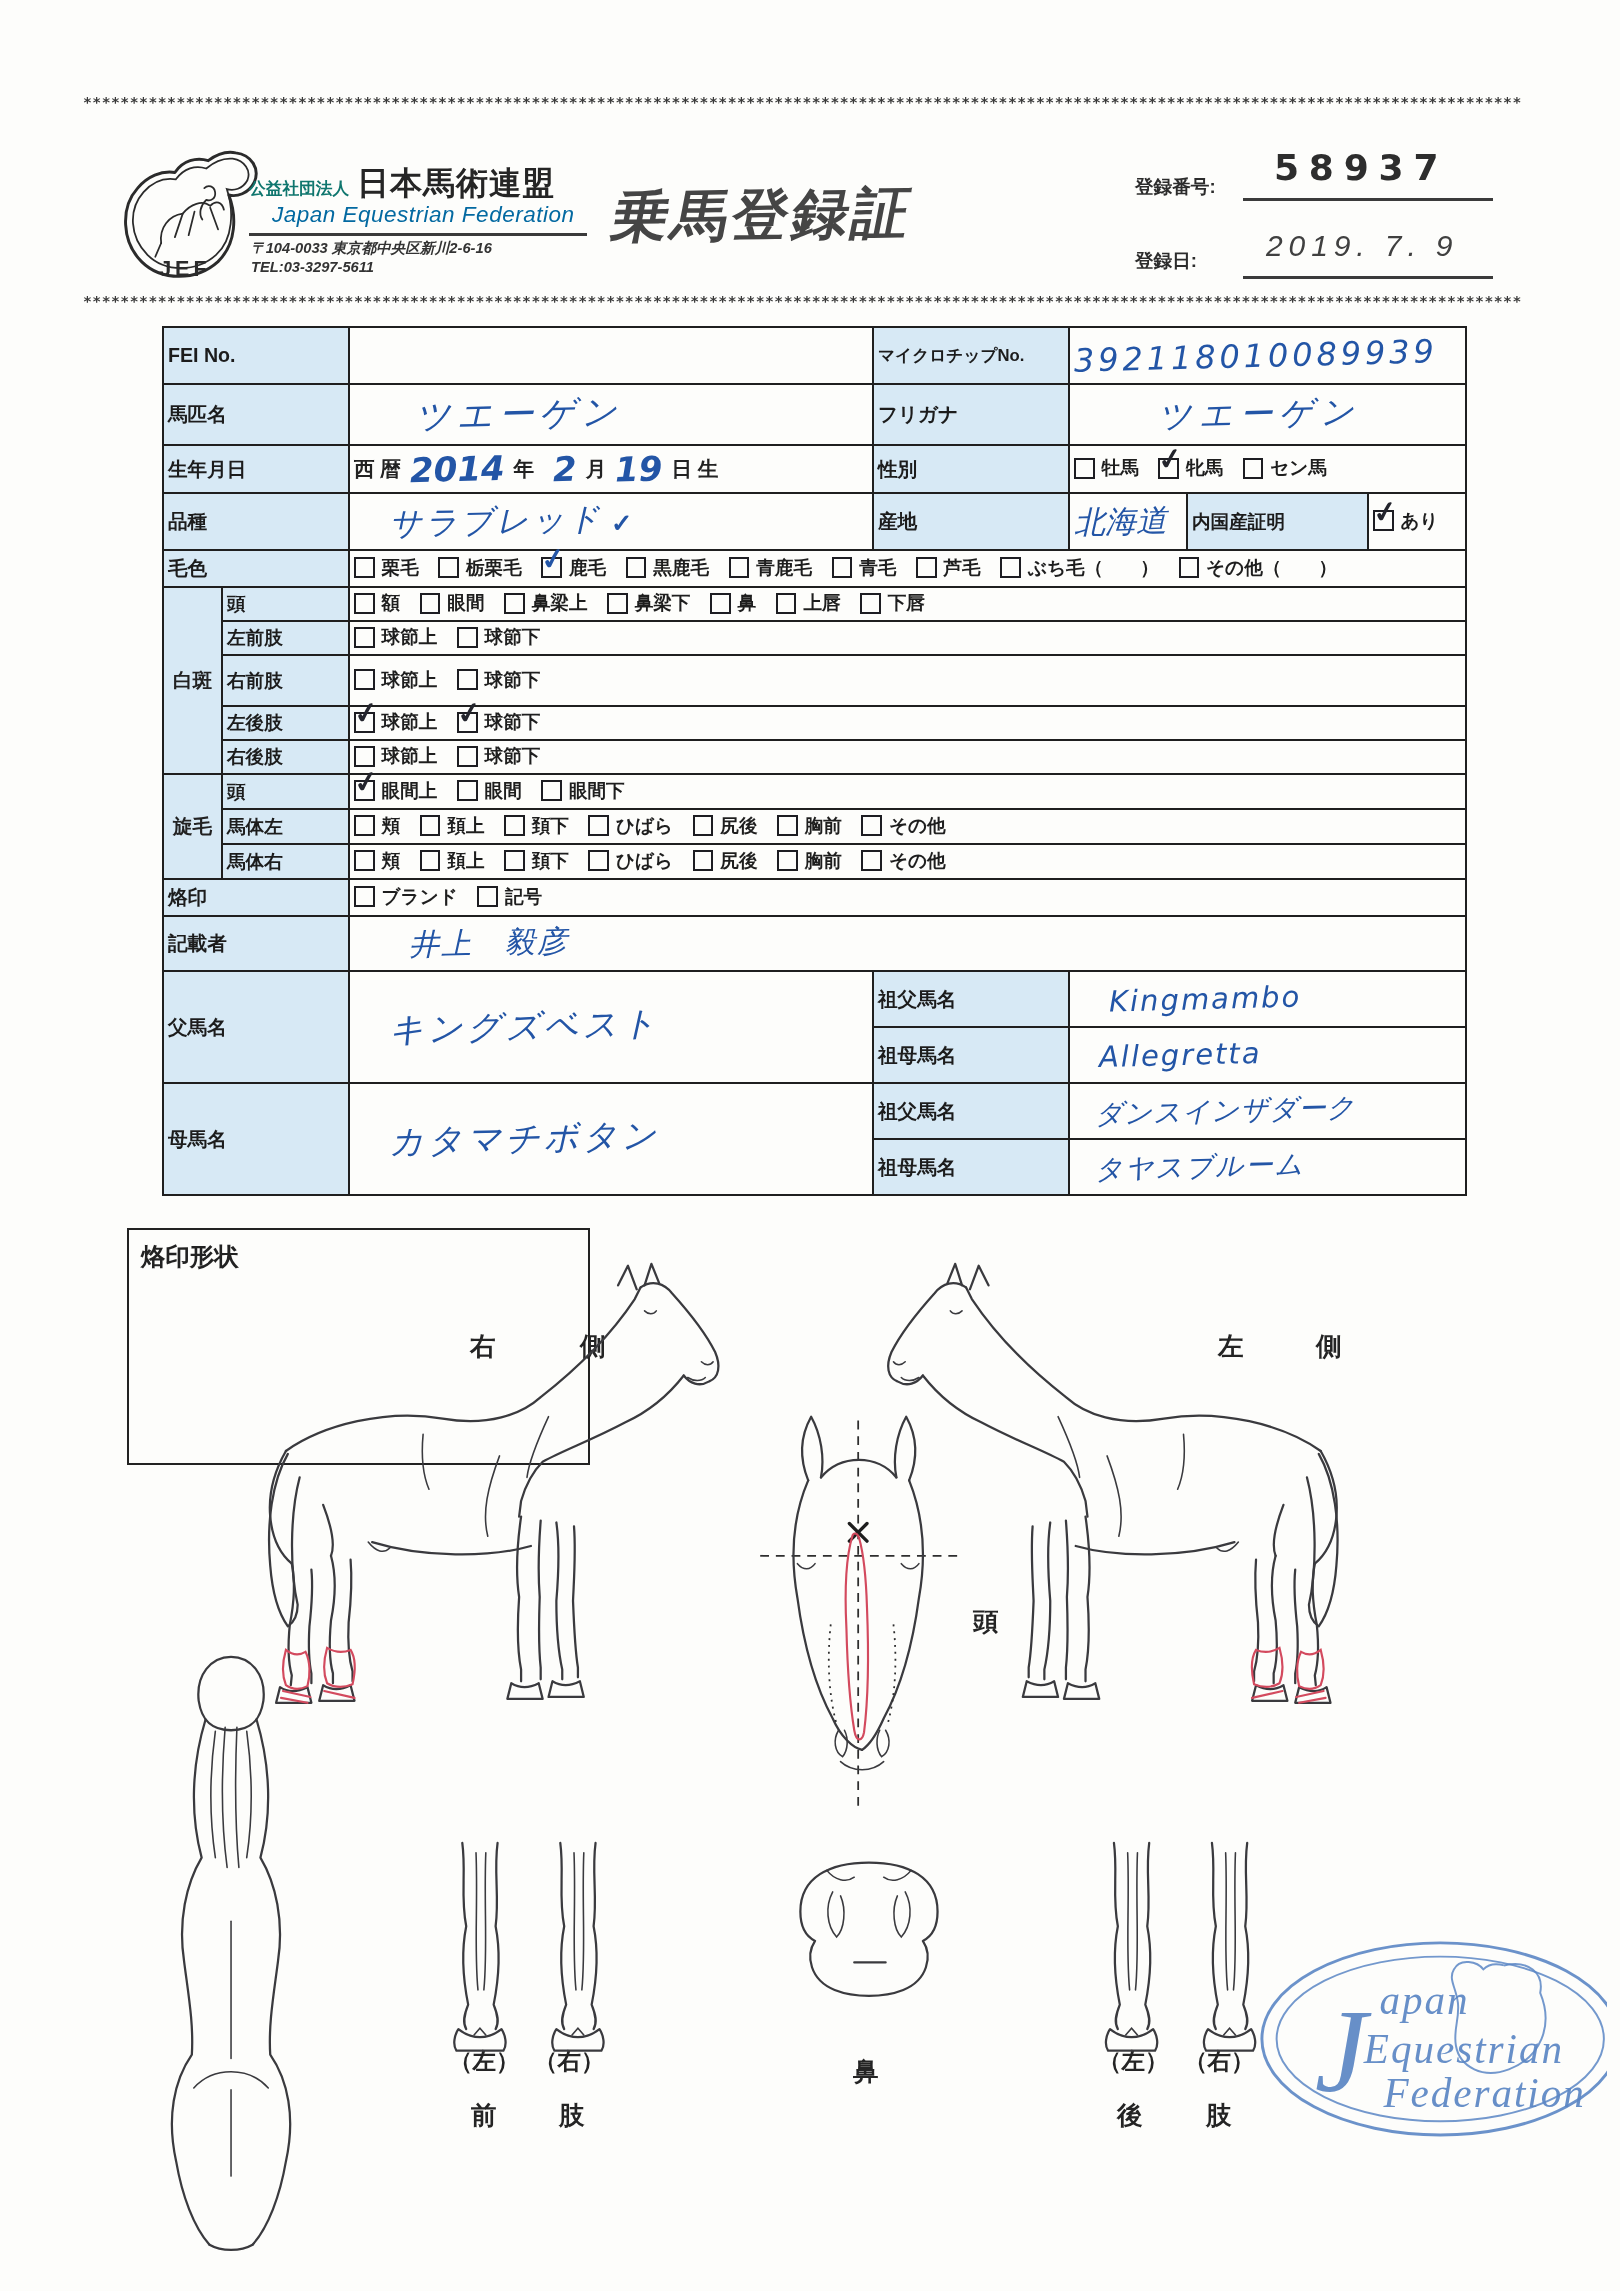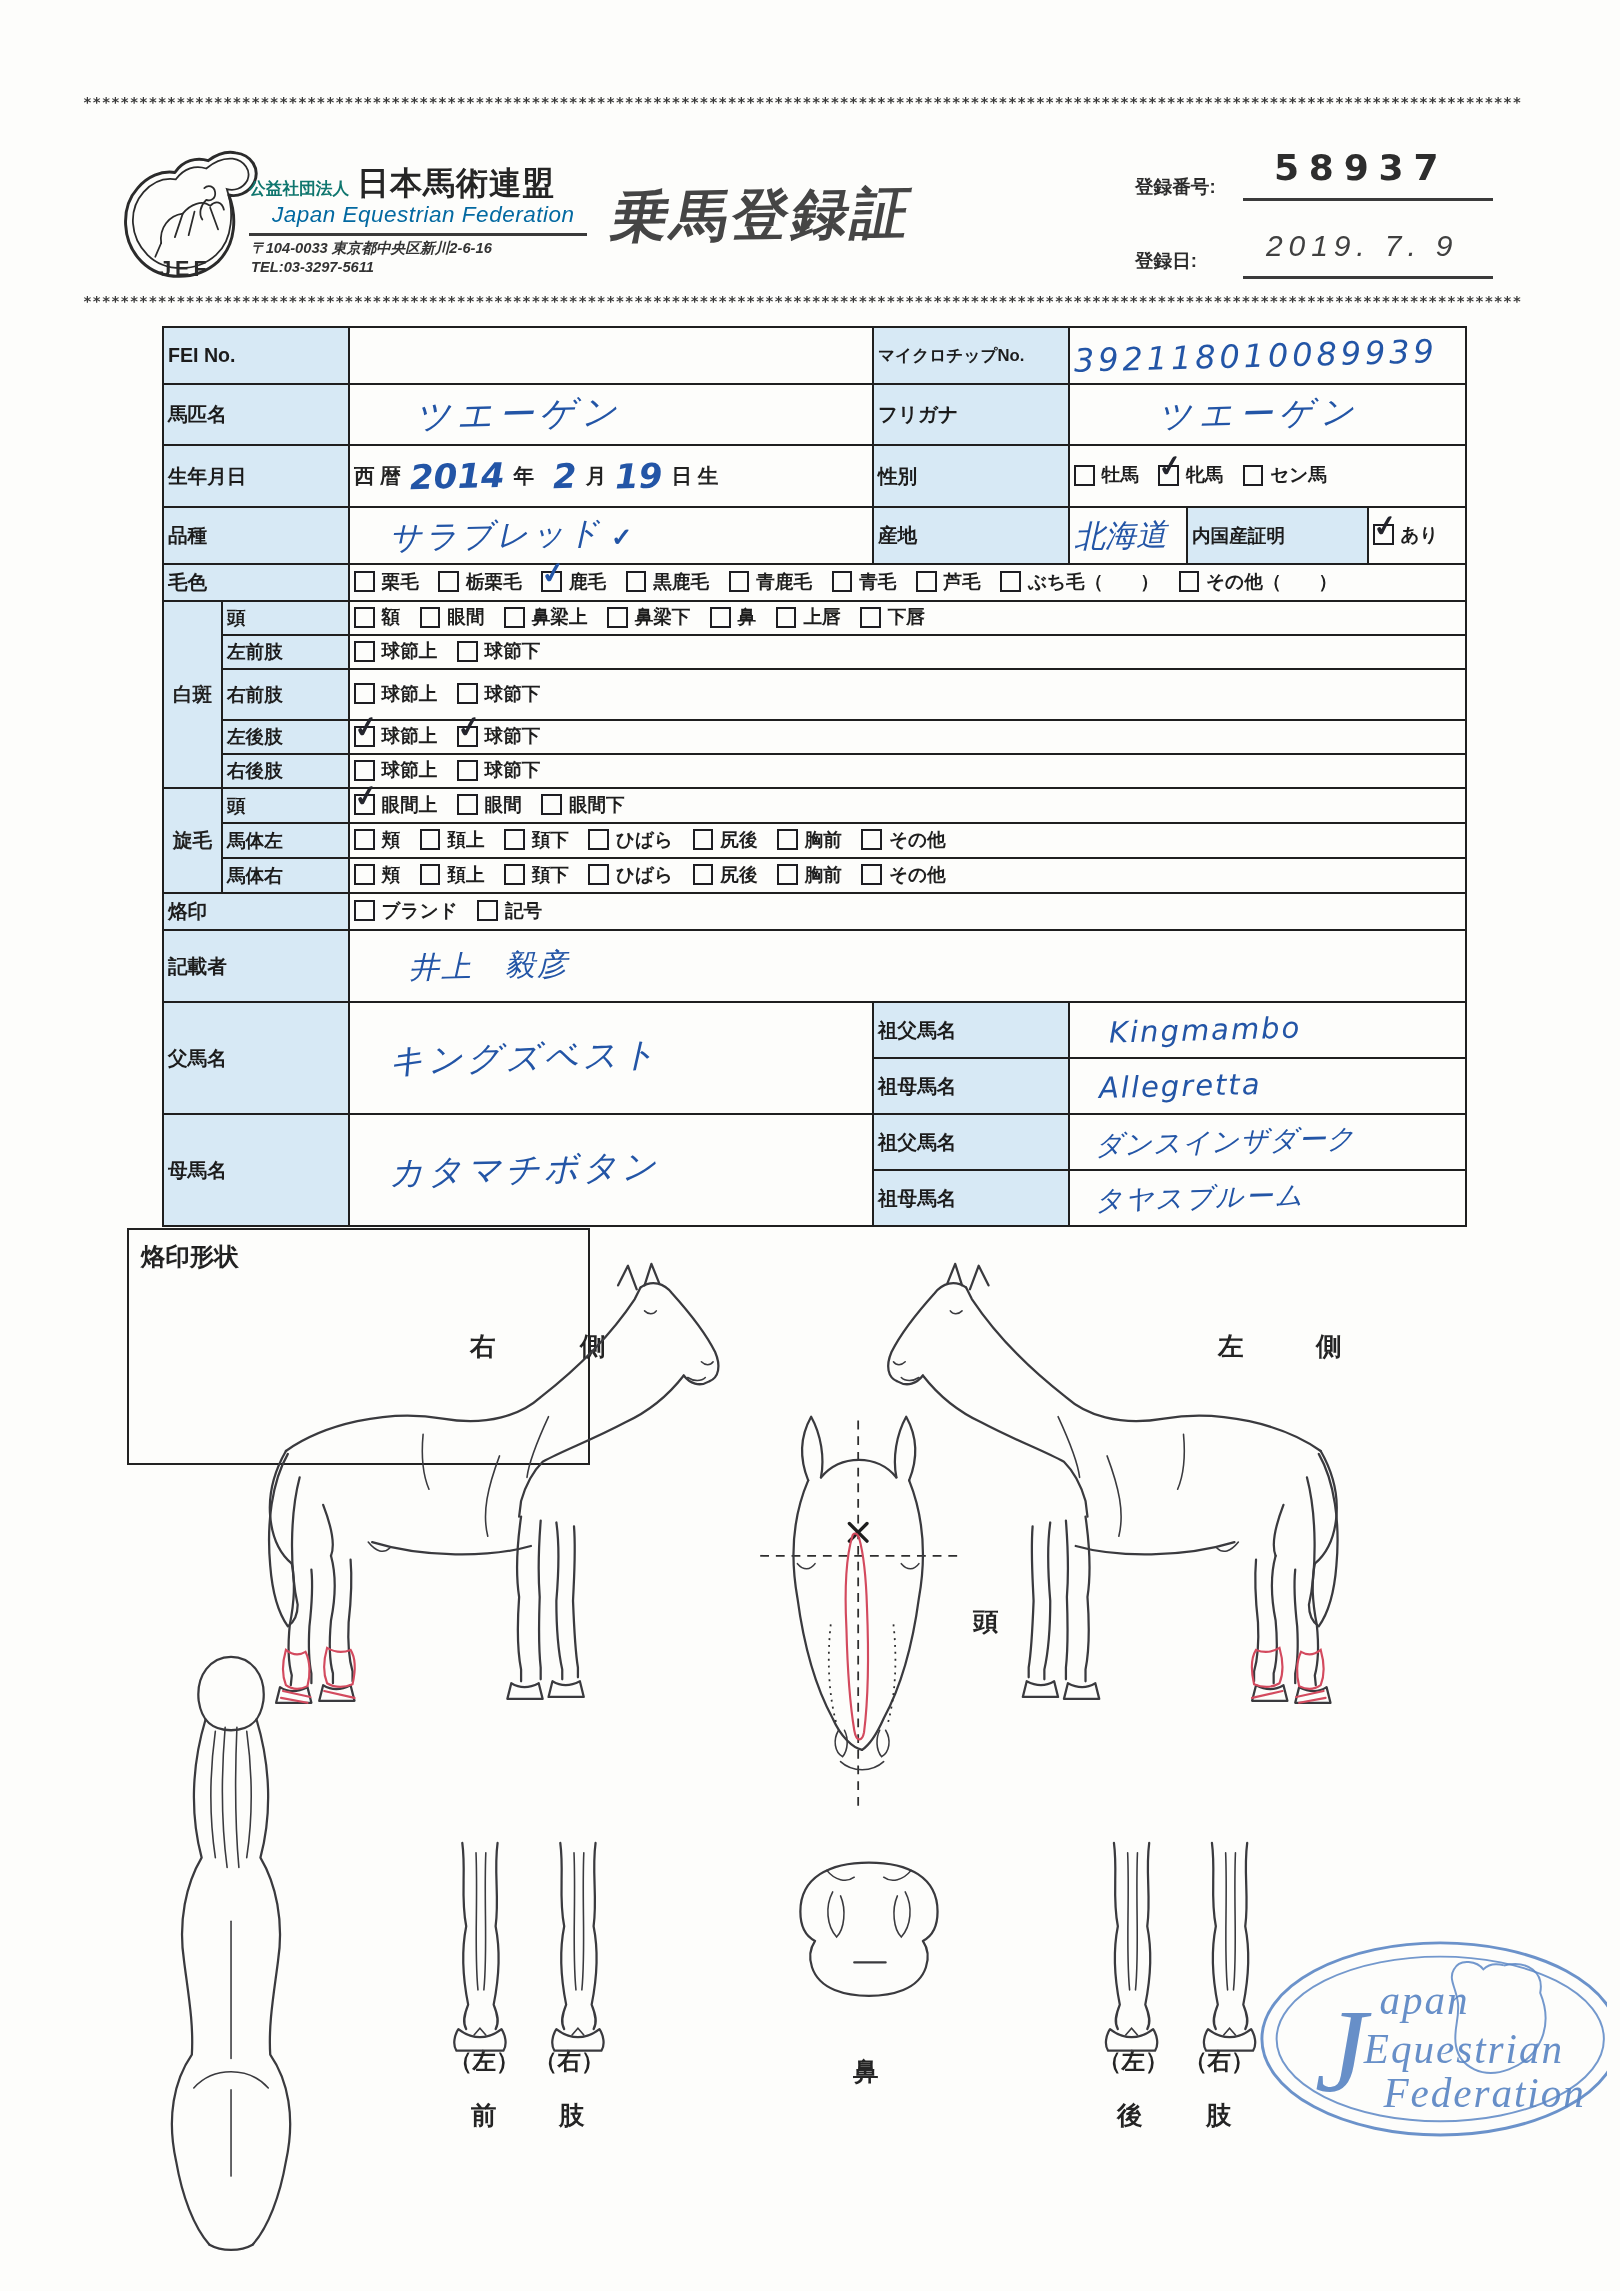--- a/index.html
+++ b/index.html
@@ -115,21 +115,21 @@
         <span class="hand" style="font-size:32px;letter-spacing:3.9px;">392118010089939</span></td>
     </tr>
     <tr style="height:61px">
       <td class="lab" colspan="2">馬匹名</td>
       <td class="val" style="padding-left:65px">
         <span class="hand" style="font-size:35px;letter-spacing:5.9px;">ツエーゲン</span></td>
       <td class="lab">フリガナ</td>
       <td class="val" colspan="3" style="padding-left:88px">
         <span class="hand" style="font-size:33px;letter-spacing:6.9px;">ツエーゲン</span></td>
     </tr>
-    <tr style="height:62px">
+    <tr style="height:48px">
       <td class="lab" colspan="2">生年月日</td>
       <td class="val">
         <span class="dobcell">
           <span>西 暦</span>
           <span class="hand dob-hand">2014</span>
           <span>年</span>
           <span class="hand dob-hand" style="margin-left:9.8px">2</span>
           <span>月</span>
           <span class="hand dob-hand">19</span>
           <span>日 生</span>
@@ -337,21 +337,21 @@
     <tr style="height:37px">
       <td class="lab" colspan="2">烙印</td>
       <td colspan="5"><span class="opt">
               <span class="cb"></span>
               <span class="opt-label">ブランド</span>
             </span><span class="opt">
               <span class="cb"></span>
               <span class="opt-label">記号</span>
             </span></td>
     </tr>
-    <tr style="height:72px">
+    <tr style="height:55px">
       <td class="lab" colspan="2">記載者</td>
       <td class="val" colspan="5" style="padding-left:59px">
         <span class="hand" style="font-size:30px;letter-spacing:2px;">井上　毅彦</span></td>
     </tr>
     <tr style="height:56px">
       <td class="lab" colspan="2" rowspan="2">父馬名</td>
       <td class="val" rowspan="2" style="padding-left:39px">
         <span class="hand" style="font-size:34px;letter-spacing:3.9px;">キングズベスト</span></td>
       <td class="lab">祖父馬名</td>
       <td class="val" colspan="3" style="padding-left:39px">

